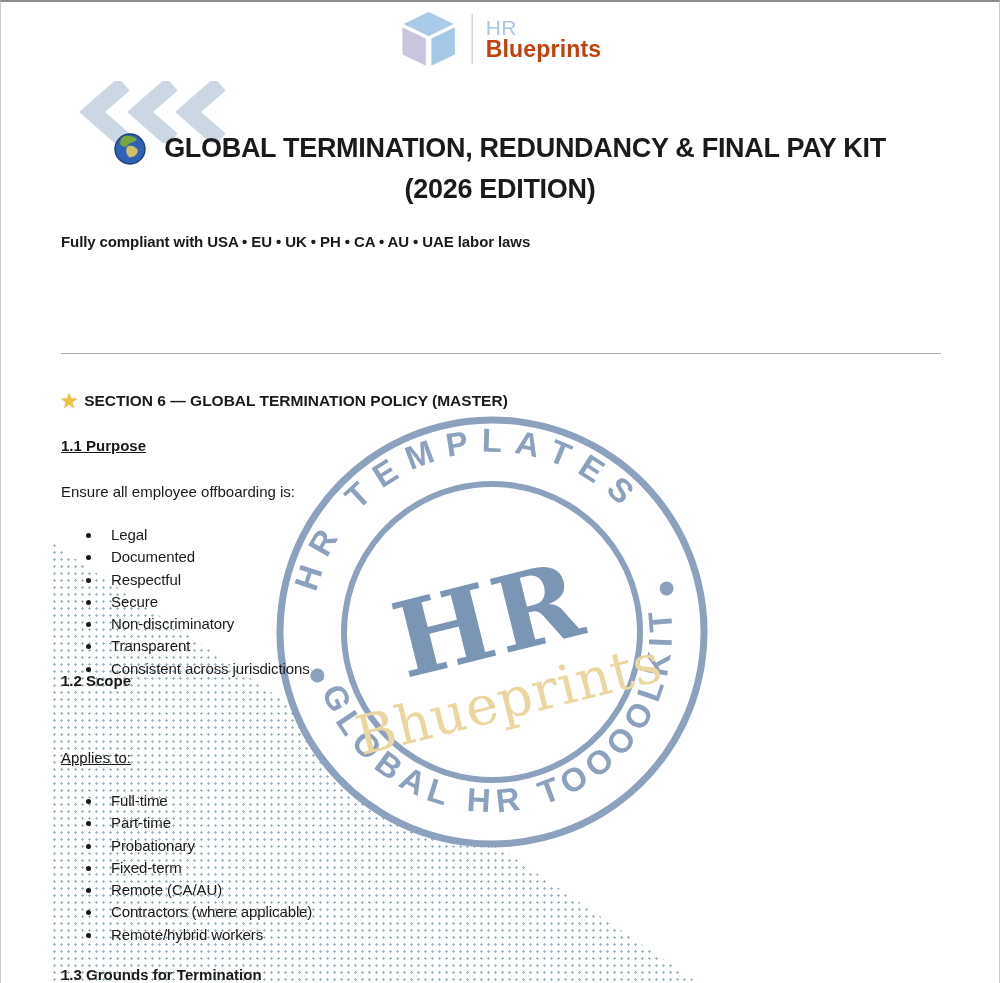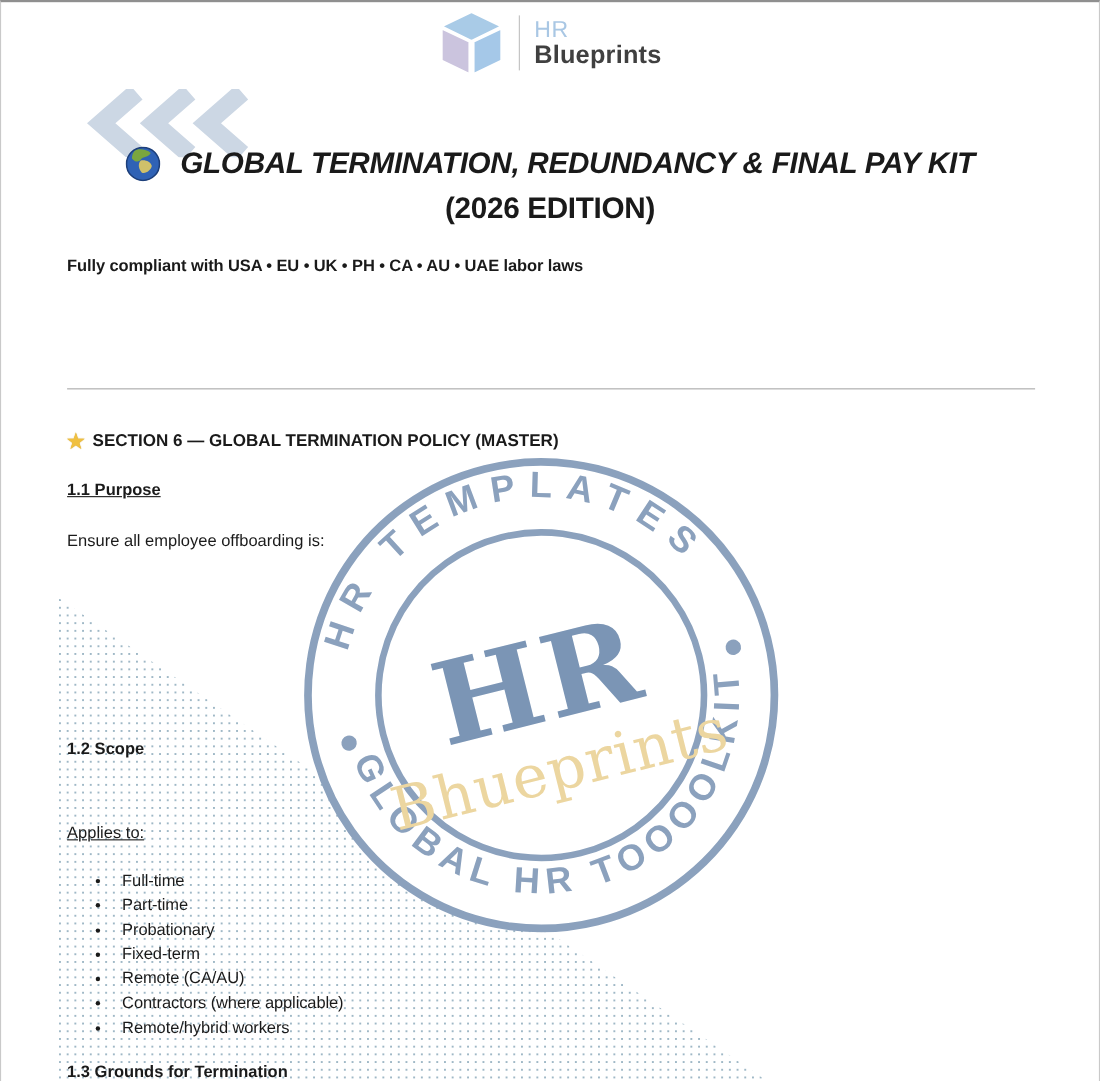--- a/index.html
+++ b/index.html
@@ -8,40 +8,40 @@
   .page {
     position:relative; width:1000px; height:983px; background:#fff;
     border-top:2px solid #8f8f8f; border-left:1px solid #c9c9c9; border-right:1px solid #c9c9c9;
     overflow:hidden;
   }
   
   .logo { position:absolute; top:8px; left:50%; transform:translateX(-50%); display:flex; align-items:center; gap:13px; z-index:3; }
   .logo-divider { width:1px; height:50px; background:#bfbfbf; }
   .logo-text { display:flex; flex-direction:column; line-height:1.02; }
   .logo-hr { font-size:21px; color:#a9c7e4; font-weight:400; letter-spacing:0.5px; }
-  .logo-bp { font-size:23px; color:#404040; font-weight:bold; letter-spacing:0.2px; }
+  .logo-bp { font-size:23px; color:#c2410c; font-weight:bold; letter-spacing:0.2px; }
   
   .chevrons { position:absolute; left:78px; top:79px; z-index:2; }
   
   .dots {
     position:absolute; left:50px; top:540px; width:650px; height:443px; z-index:0;
     background-image: radial-gradient(#9fb8c6 1.15px, rgba(255,255,255,0) 1.3px);
     background-size:7px 7px;
     clip-path: polygon(0 0, 100% 100%, 0 100%);
   }
   
   .stamp { position:absolute; left:241px; top:380px; z-index:1; }
   .stamp .arc { font-family:"Liberation Sans", sans-serif; font-weight:bold; font-size:33px; letter-spacing:12px; fill:#8ba1bd; }
   .stamp .arc-b { letter-spacing:7px; }
   .stamp .hr-big { font-family:"DejaVu Serif", serif; font-size:104px; font-weight:600; fill:#7b95b5; letter-spacing:3px; }
   .stamp .hr-sub { font-family:"DejaVu Serif", serif; font-size:54px; fill:#ecd6a0; letter-spacing:1px; }
   
   .content { position:absolute; inset:0; z-index:2; }
   .title-block { position:absolute; top:130px; left:0; width:100%; text-align:center; font-weight:bold; font-size:27px; letter-spacing:-0.3px; line-height:33px; }
-  .title-line1 { display:inline-flex; align-items:center; gap:18px;font-style:italic; }
+  .title-line1 { display:inline-flex; align-items:center; gap:18px; }
   .globe { width:32px; height:32px; }
   .compliance { position:absolute; top:231px; left:60px; font-size:15px; font-weight:bold; letter-spacing:-0.1px; }
   .intro { position:absolute; top:272px; left:60px; width:885px; font-size:15px; letter-spacing:-0.2px; line-height:24px; }
   .rule { position:absolute; top:351px; left:60px; width:880px; height:1px; background:#a8a8a8; }
   .sec-head { position:absolute; top:388px; left:60px; font-size:15.5px; font-weight:bold; display:flex; align-items:center; gap:7px; }
   .star { color:#f0c040; font-size:18px; text-shadow:0 0 1px #c79a2a; }
   .h2 { position:absolute; left:60px; font-size:15px; font-weight:bold; }
   .lead { position:absolute; left:60px; font-size:15px; }
   .blist { position:absolute; left:60px; list-style:disc; padding-left:41px; font-size:15px; line-height:22.3px; letter-spacing:-0.1px; }
   .blist li { padding-left:9px; }
@@ -108,20 +108,29 @@
 
     <div class="rule"></div>
 
     <div class="sec-head">
       <span class="star">★</span>
       <span>SECTION 6 — GLOBAL TERMINATION POLICY (MASTER)</span>
     </div>
 
     <div class="h2" style="top:435px;text-decoration:underline;">1.1 Purpose</div>
     <div class="lead" style="top:481px;">Ensure all employee offboarding is:</div>
+    <ul class="blist" style="top:522px;">
+      <li>Legal</li>
+      <li>Documented</li>
+      <li>Respectful</li>
+      <li>Secure</li>
+      <li>Non-discriminatory</li>
+      <li>Transparent</li>
+      <li>Consistent across jurisdictions</li>
+    </ul>
 
     <div class="h2" style="top:670px;text-align:center;">1.2 Scope</div>
     <div class="lead" style="top:747px;text-decoration:underline;">Applies to:</div>
     <ul class="blist" style="top:788px;">
       <li>Full-time</li>
       <li>Part-time</li>
       <li>Probationary</li>
       <li>Fixed-term</li>
       <li>Remote (CA/AU)</li>
       <li>Contractors (where applicable)</li>

